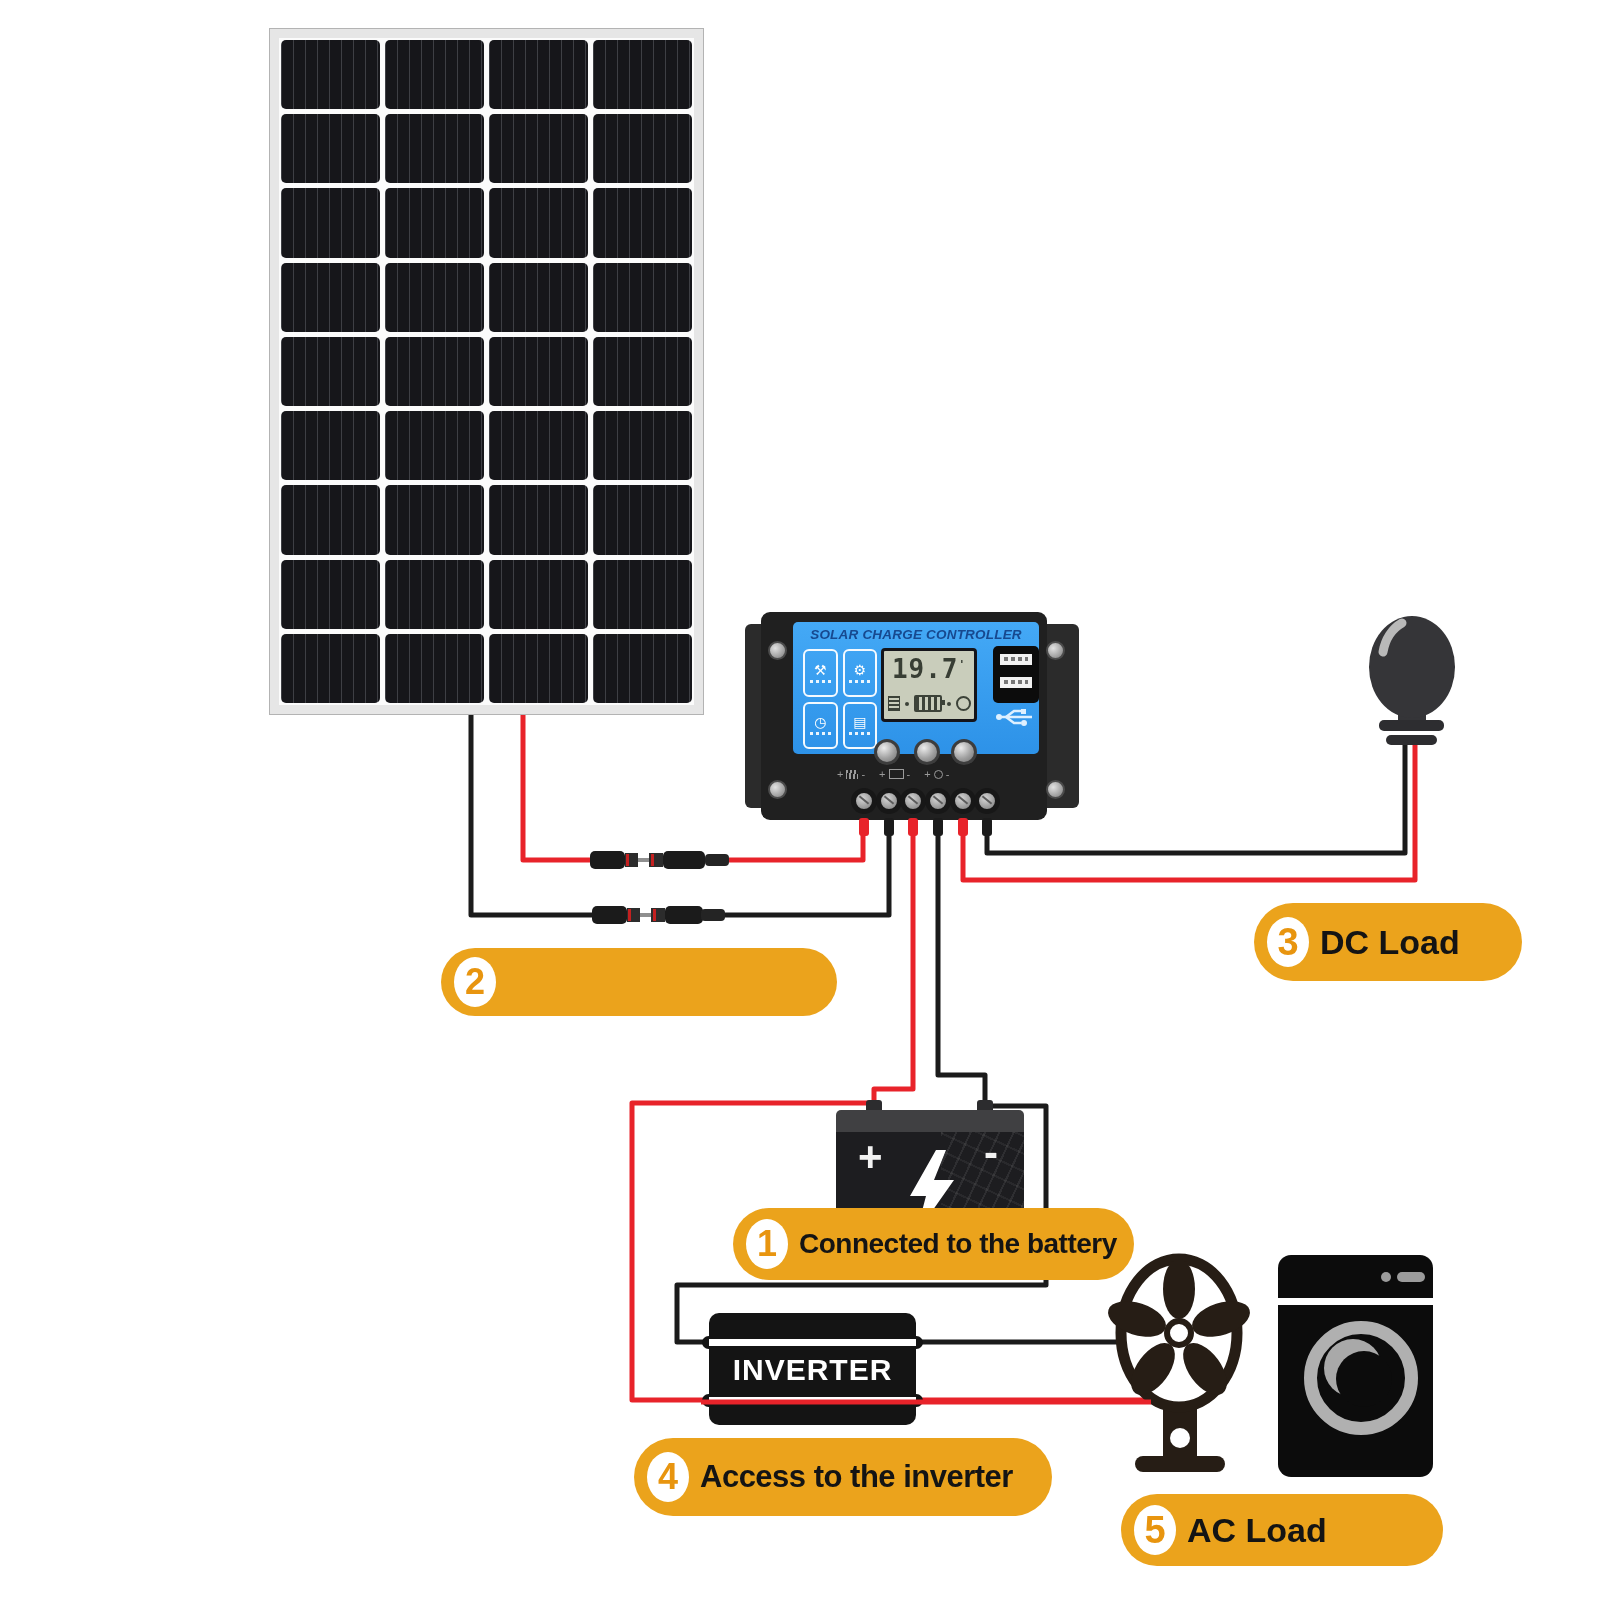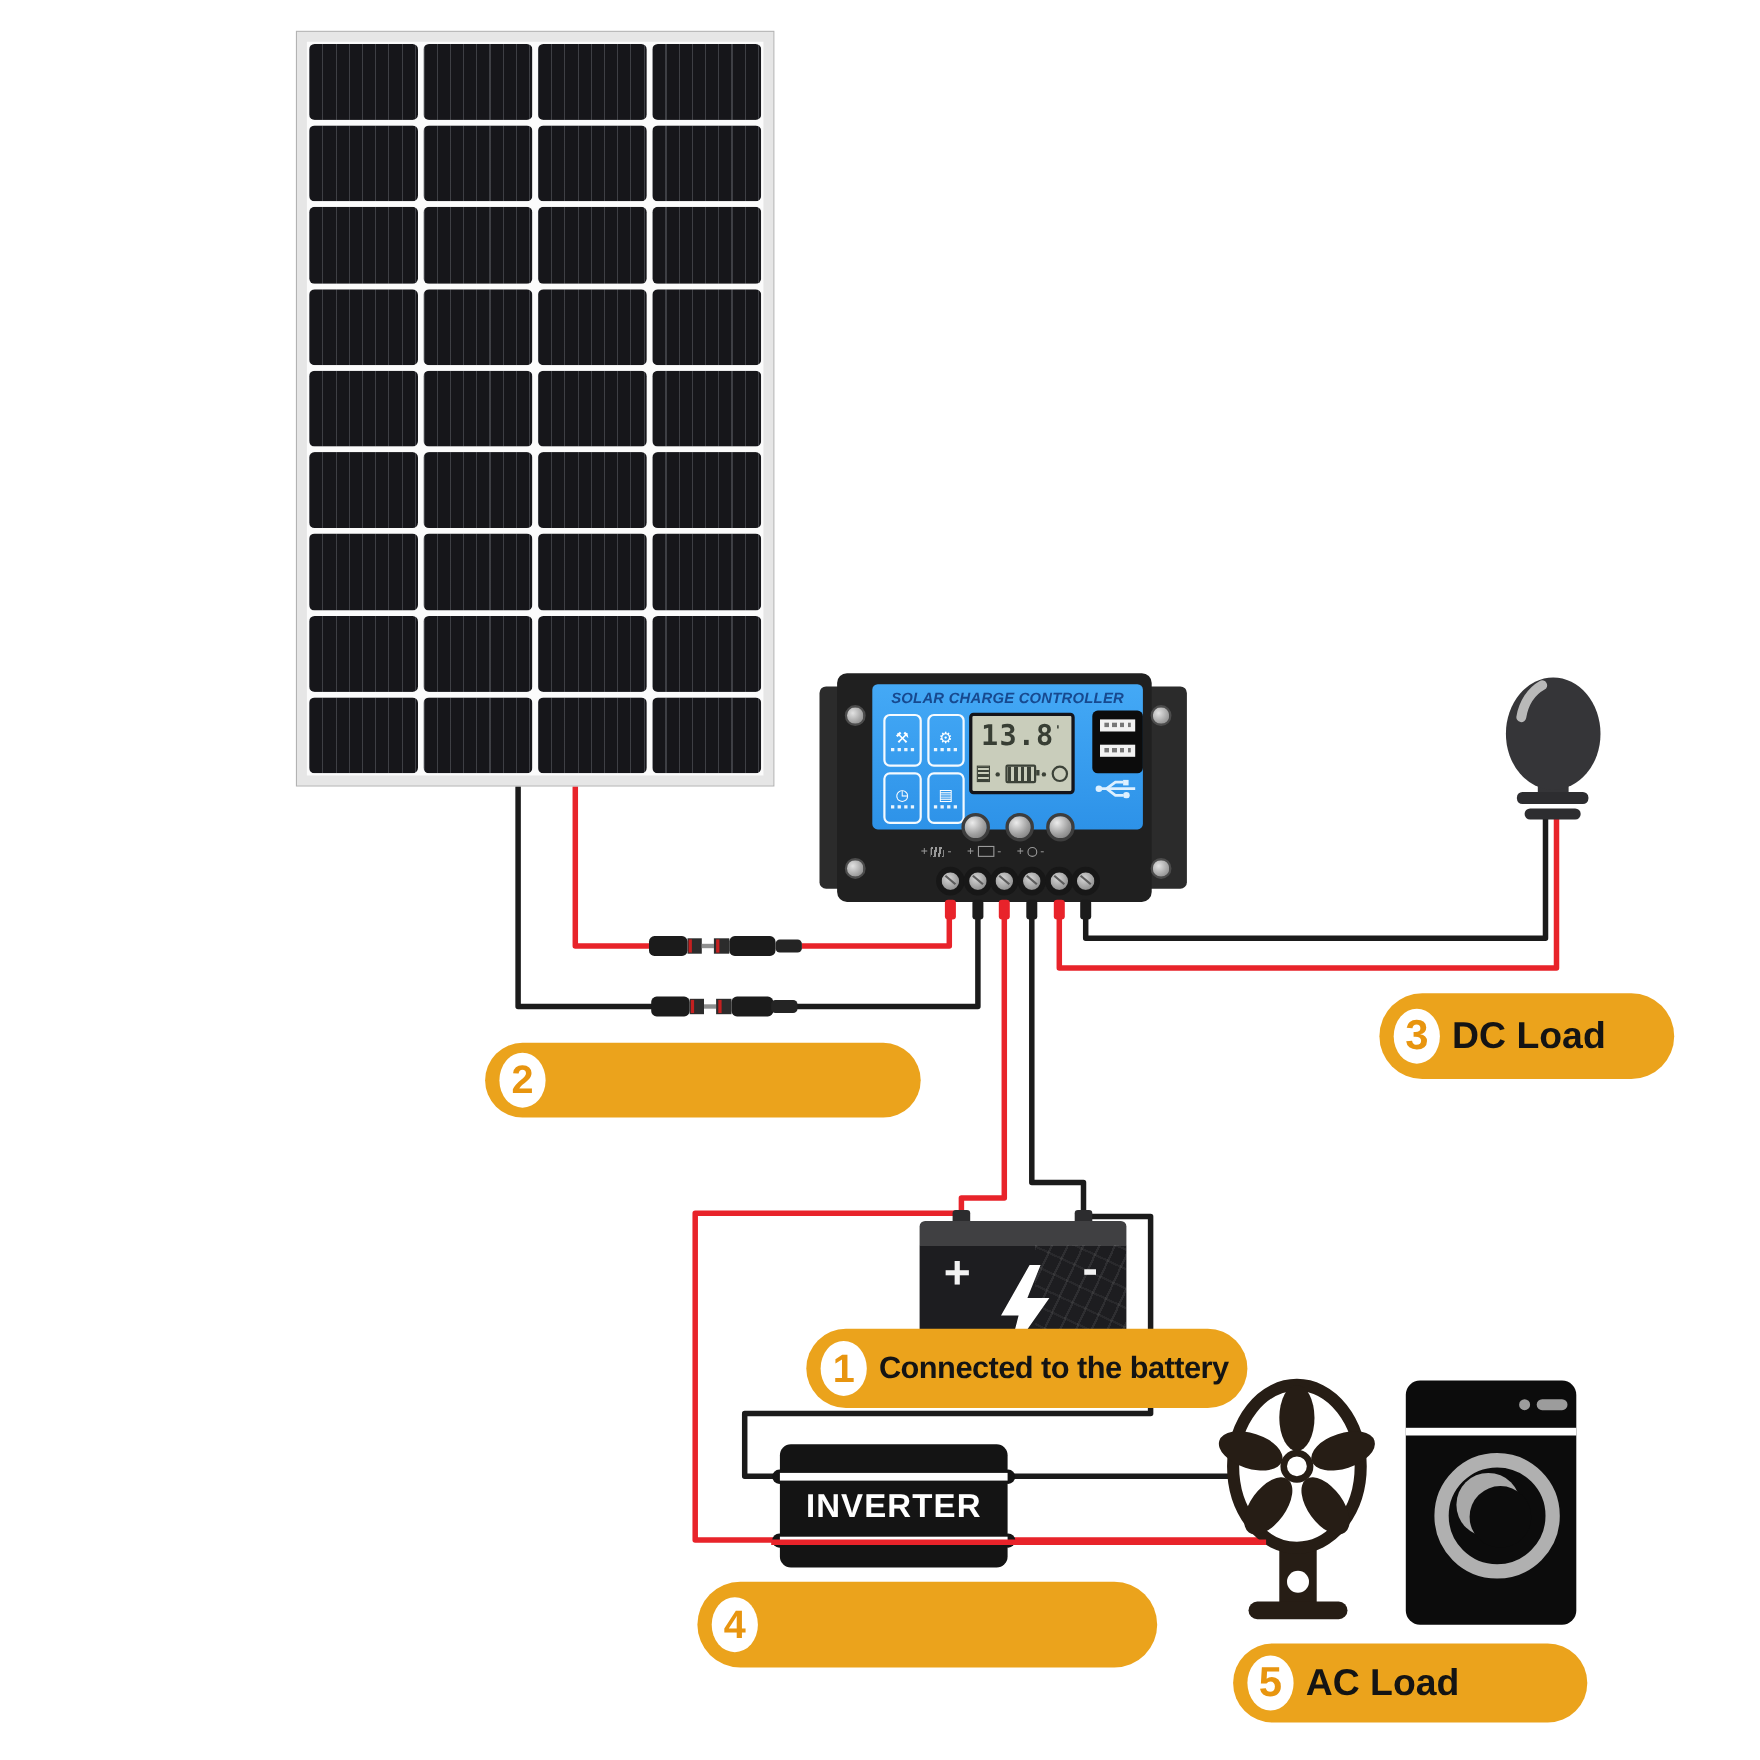--- a/index.html
+++ b/index.html
@@ -227,21 +227,21 @@
             <span>⚙</span>
           </div>
         <div class="ic">
             <span>◷</span>
           </div>
         <div class="ic">
             <span>▤</span>
           </div>
       </div>
       <div class="lcd">
-        <div class="lcd-val"><span>13.8</span><sup>'</sup></div>
+        <div class="lcd-val"><span>19.7</span><sup>'</sup></div>
         <div class="lcd-icons">
           <div class="li-block"></div>
           <div class="li-dot"></div>
           <div class="li-batt"></div>
           <div class="li-dot"></div>
           <div class="li-bulb"></div>
         </div>
       </div>
       <div class="usb">
         <div class="usb-port" style="top:8px;"></div>
@@ -333,19 +333,20 @@
   </div>
   <div class="abs pill" style="left:400px;top:948px;width:396px;height:68px;">
     <div class="badge">2</div>
   </div>
   <div class="abs pill big" style="left:1213px;top:903px;width:268px;height:78px;">
     <div class="badge">3</div>
     <div class="pill-text">DC Load</div>
   </div>
   <div class="abs pill" style="left:593px;top:1438px;width:418px;height:78px;">
     <div class="badge">4</div>
+    <div class="pill-text" style="font-size:31px;">Access to the inverter</div>
   </div>
   <div class="abs pill big" style="left:1080px;top:1494px;width:322px;height:72px;">
     <div class="badge">5</div>
     <div class="pill-text">AC Load</div>
   </div>
 
 </div>
 
 </body></html>

